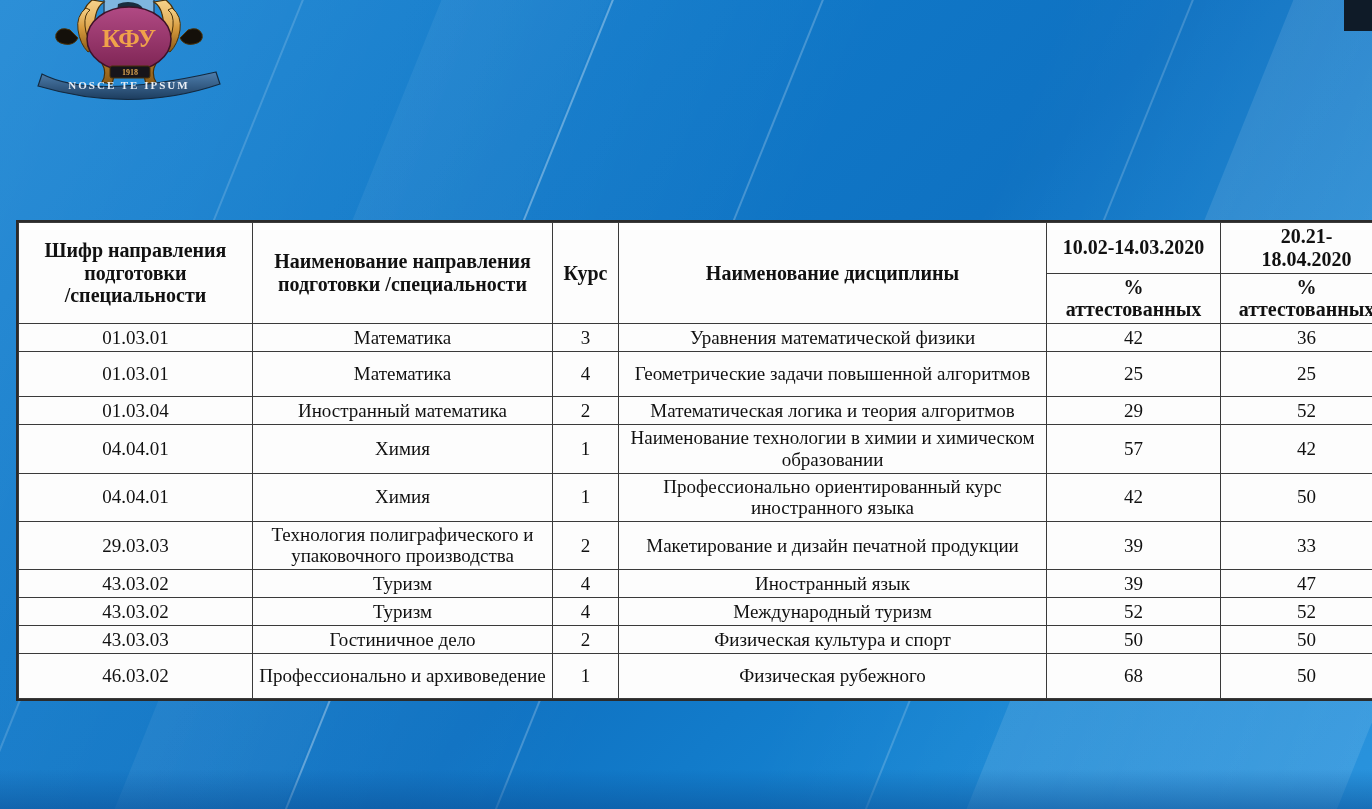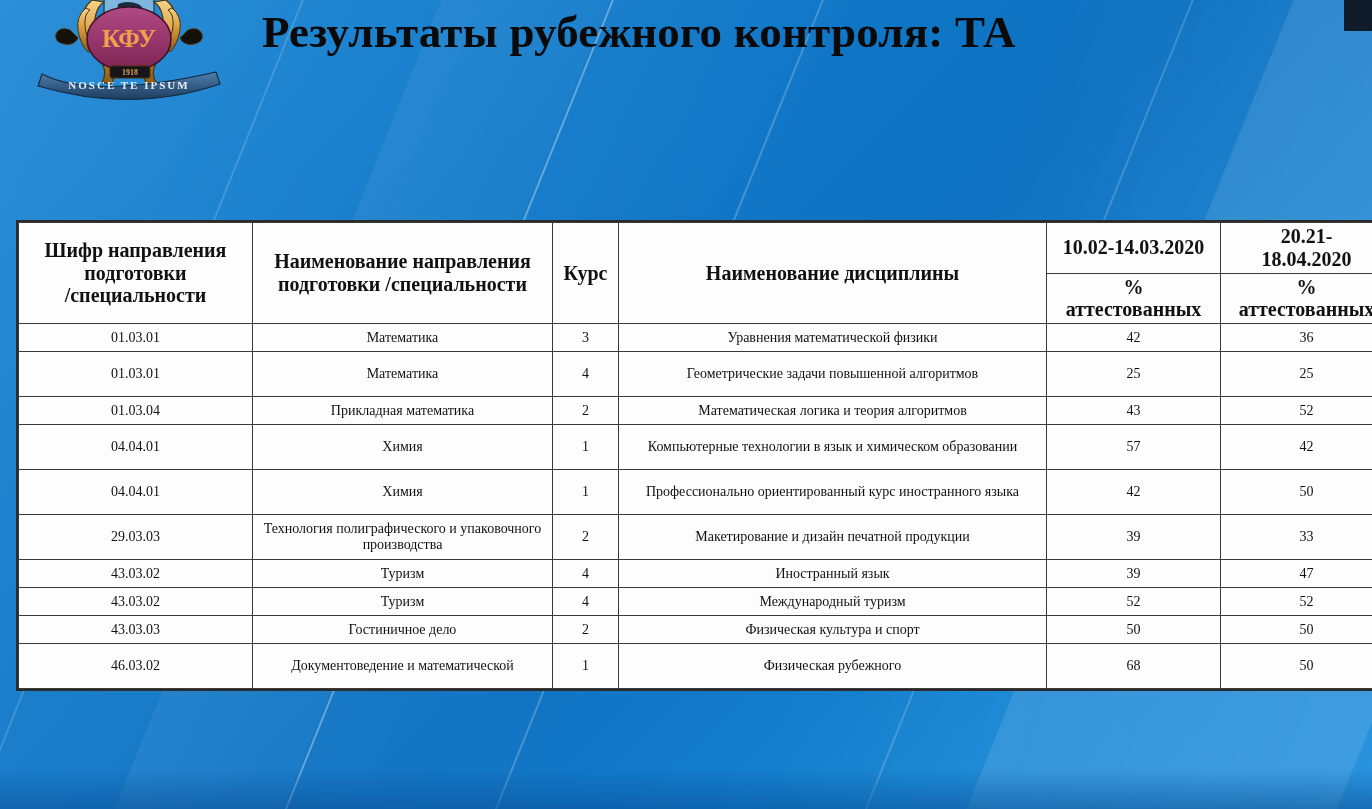--- a/index.html
+++ b/index.html
@@ -118,21 +118,21 @@
     padding: 2px 4px;
     box-sizing: border-box;
   }
   table.grades th {
     font-weight: bold;
     font-size: 20px;
     line-height: 1.14;
   }
   table.grades td {
     font-weight: normal;
-    font-size: 14px;
+    font-size: 19px;
     line-height: 1.14;
   }
   th.c-code    { width: 234px; }
   th.c-name    { width: 300px; }
   th.c-course  { width: 66px;  }
   th.c-disc    { width: 428px; }
   th.c-p1      { width: 174px; }
   th.c-p2      { width: 172px; }
 
   th.c-disc { font-size: 20.5px; }
@@ -195,21 +195,20 @@
       <text x="103" y="53" text-anchor="middle" font-family="'Liberation Serif', serif" font-size="25" font-weight="bold" fill="#f0a24a">КФУ</text>
 
       <rect x="84" y="72" width="40" height="12" rx="2" fill="#17141a" stroke="#4a3108" stroke-width="1"></rect>
       <text x="104" y="81" text-anchor="middle" font-family="'Liberation Serif', serif" font-size="8" font-weight="bold" fill="#d9a24f">1918</text>
 
       <path d="M16 80 q50 26 174 -2 l4 12 q-88 30 -182 2 z" fill="url(#ribbong)" stroke="#13293f" stroke-width="1.2"></path>
       <text x="103" y="95" text-anchor="middle" font-family="'Liberation Serif', serif" font-size="11" font-weight="bold" fill="#e9eef5" letter-spacing="2">NOSCE  TE  IPSUM</text>
     </svg>
   </div>
 
-  <div class="title">Результаты рубежного контроля: ТА</div>
 
   <div class="table-wrap">
     <table class="grades">
       <thead>
         <tr>
           <th class="c-code" rowspan="2">
             <span>Шифр направления</span><br>
             <span>подготовки</span><br>
             <span>/специальности</span>
           </th>
@@ -248,31 +247,31 @@
           <tr class="row-tall">
             <td class="code-cell">01.03.01</td>
             <td class="name-cell">Математика</td>
             <td class="course-cell">4</td>
             <td class="disc-cell">Геометрические задачи повышенной алгоритмов</td>
             <td class="num-cell">25</td>
             <td class="num-cell">25</td>
           </tr>
           <tr class="row-short">
             <td class="code-cell">01.03.04</td>
-            <td class="name-cell">Прикладная математика</td>
+            <td class="name-cell">Иностранный математика</td>
             <td class="course-cell">2</td>
             <td class="disc-cell">Математическая логика и теория алгоритмов</td>
-            <td class="num-cell">43</td>
+            <td class="num-cell">29</td>
             <td class="num-cell">52</td>
           </tr>
           <tr class="row-tall">
             <td class="code-cell">04.04.01</td>
             <td class="name-cell">Химия</td>
             <td class="course-cell">1</td>
-            <td class="disc-cell">Компьютерные технологии в язык и химическом образовании</td>
+            <td class="disc-cell">Наименование технологии в химии и химическом образовании</td>
             <td class="num-cell">57</td>
             <td class="num-cell">42</td>
           </tr>
           <tr class="row-tall">
             <td class="code-cell">04.04.01</td>
             <td class="name-cell">Химия</td>
             <td class="course-cell">1</td>
             <td class="disc-cell">Профессионально ориентированный курс иностранного языка</td>
             <td class="num-cell">42</td>
             <td class="num-cell">50</td>
@@ -304,21 +303,21 @@
           <tr class="row-short">
             <td class="code-cell">43.03.03</td>
             <td class="name-cell">Гостиничное дело</td>
             <td class="course-cell">2</td>
             <td class="disc-cell">Физическая культура и спорт</td>
             <td class="num-cell">50</td>
             <td class="num-cell">50</td>
           </tr>
           <tr class="row-tall">
             <td class="code-cell">46.03.02</td>
-            <td class="name-cell">Документоведение и математической</td>
+            <td class="name-cell">Профессионально и архивоведение</td>
             <td class="course-cell">1</td>
             <td class="disc-cell">Физическая рубежного</td>
             <td class="num-cell">68</td>
             <td class="num-cell">50</td>
           </tr>
         </tbody>
     </table>
   </div>
 </div>
 

